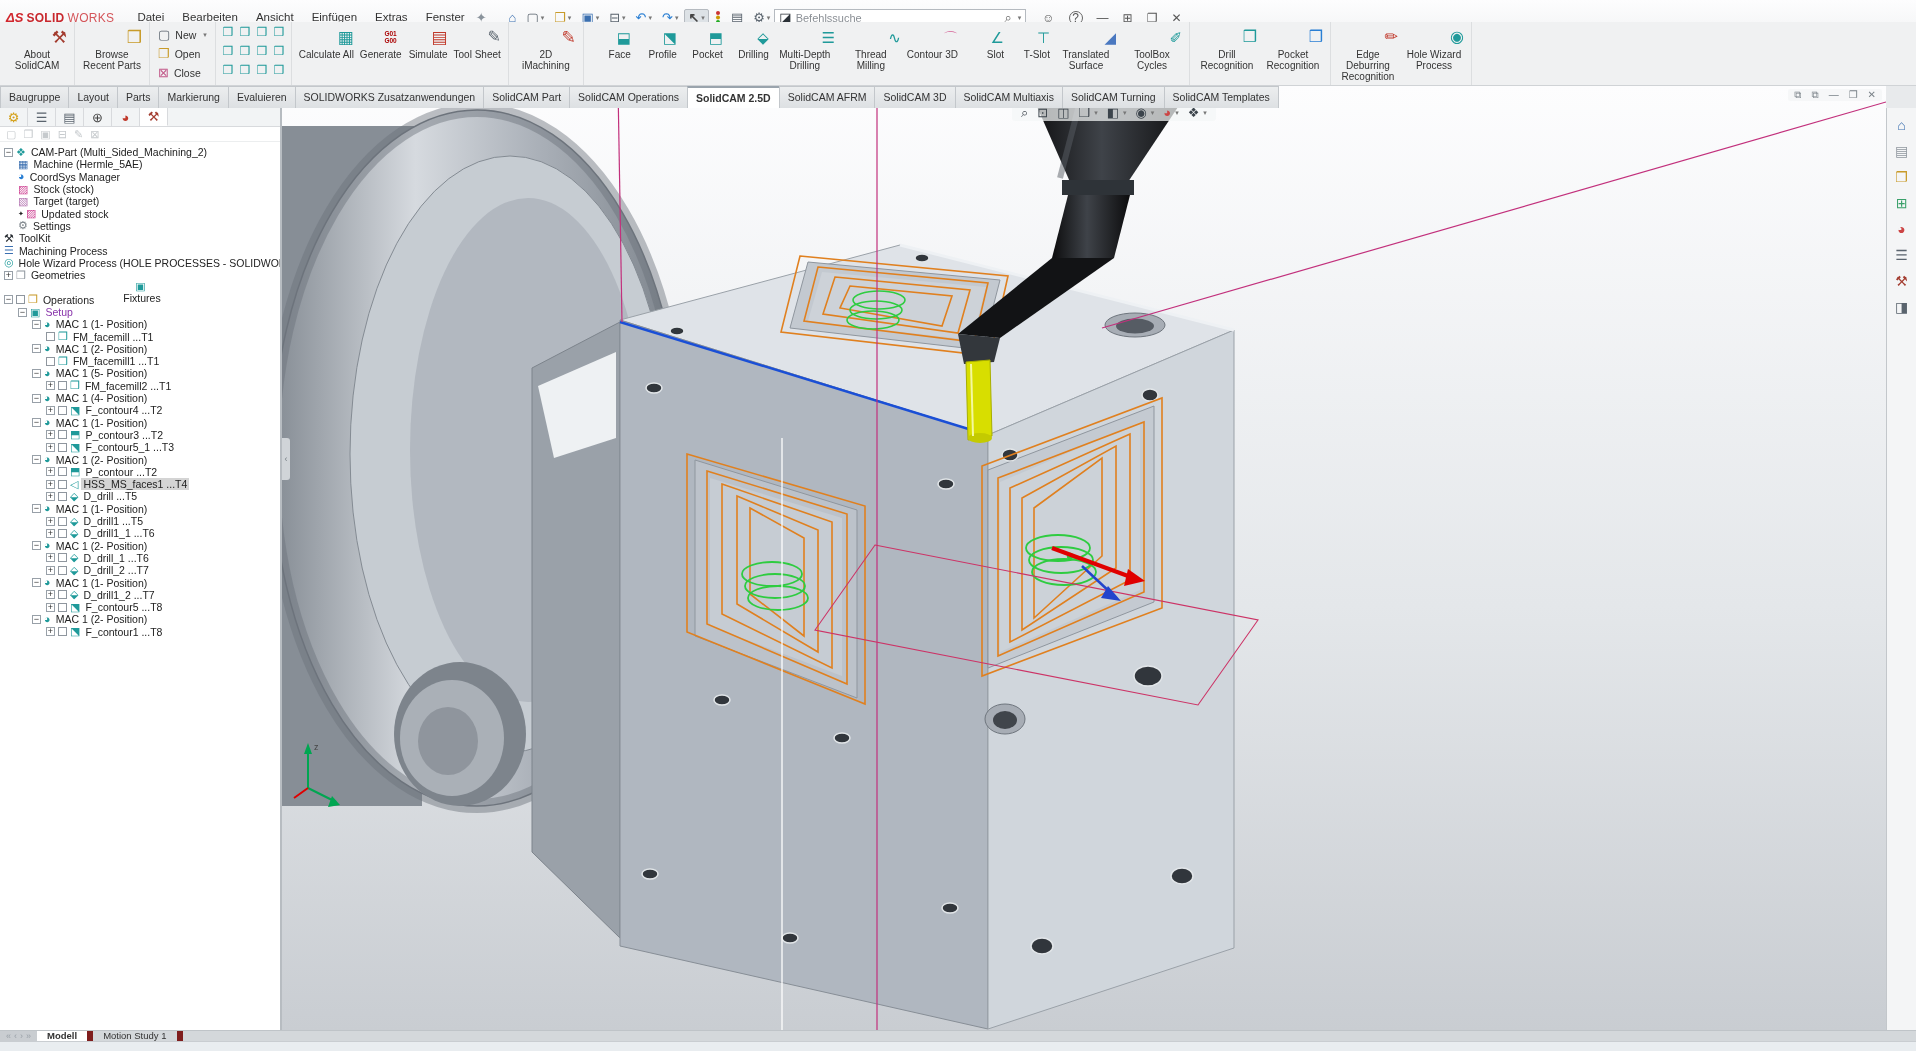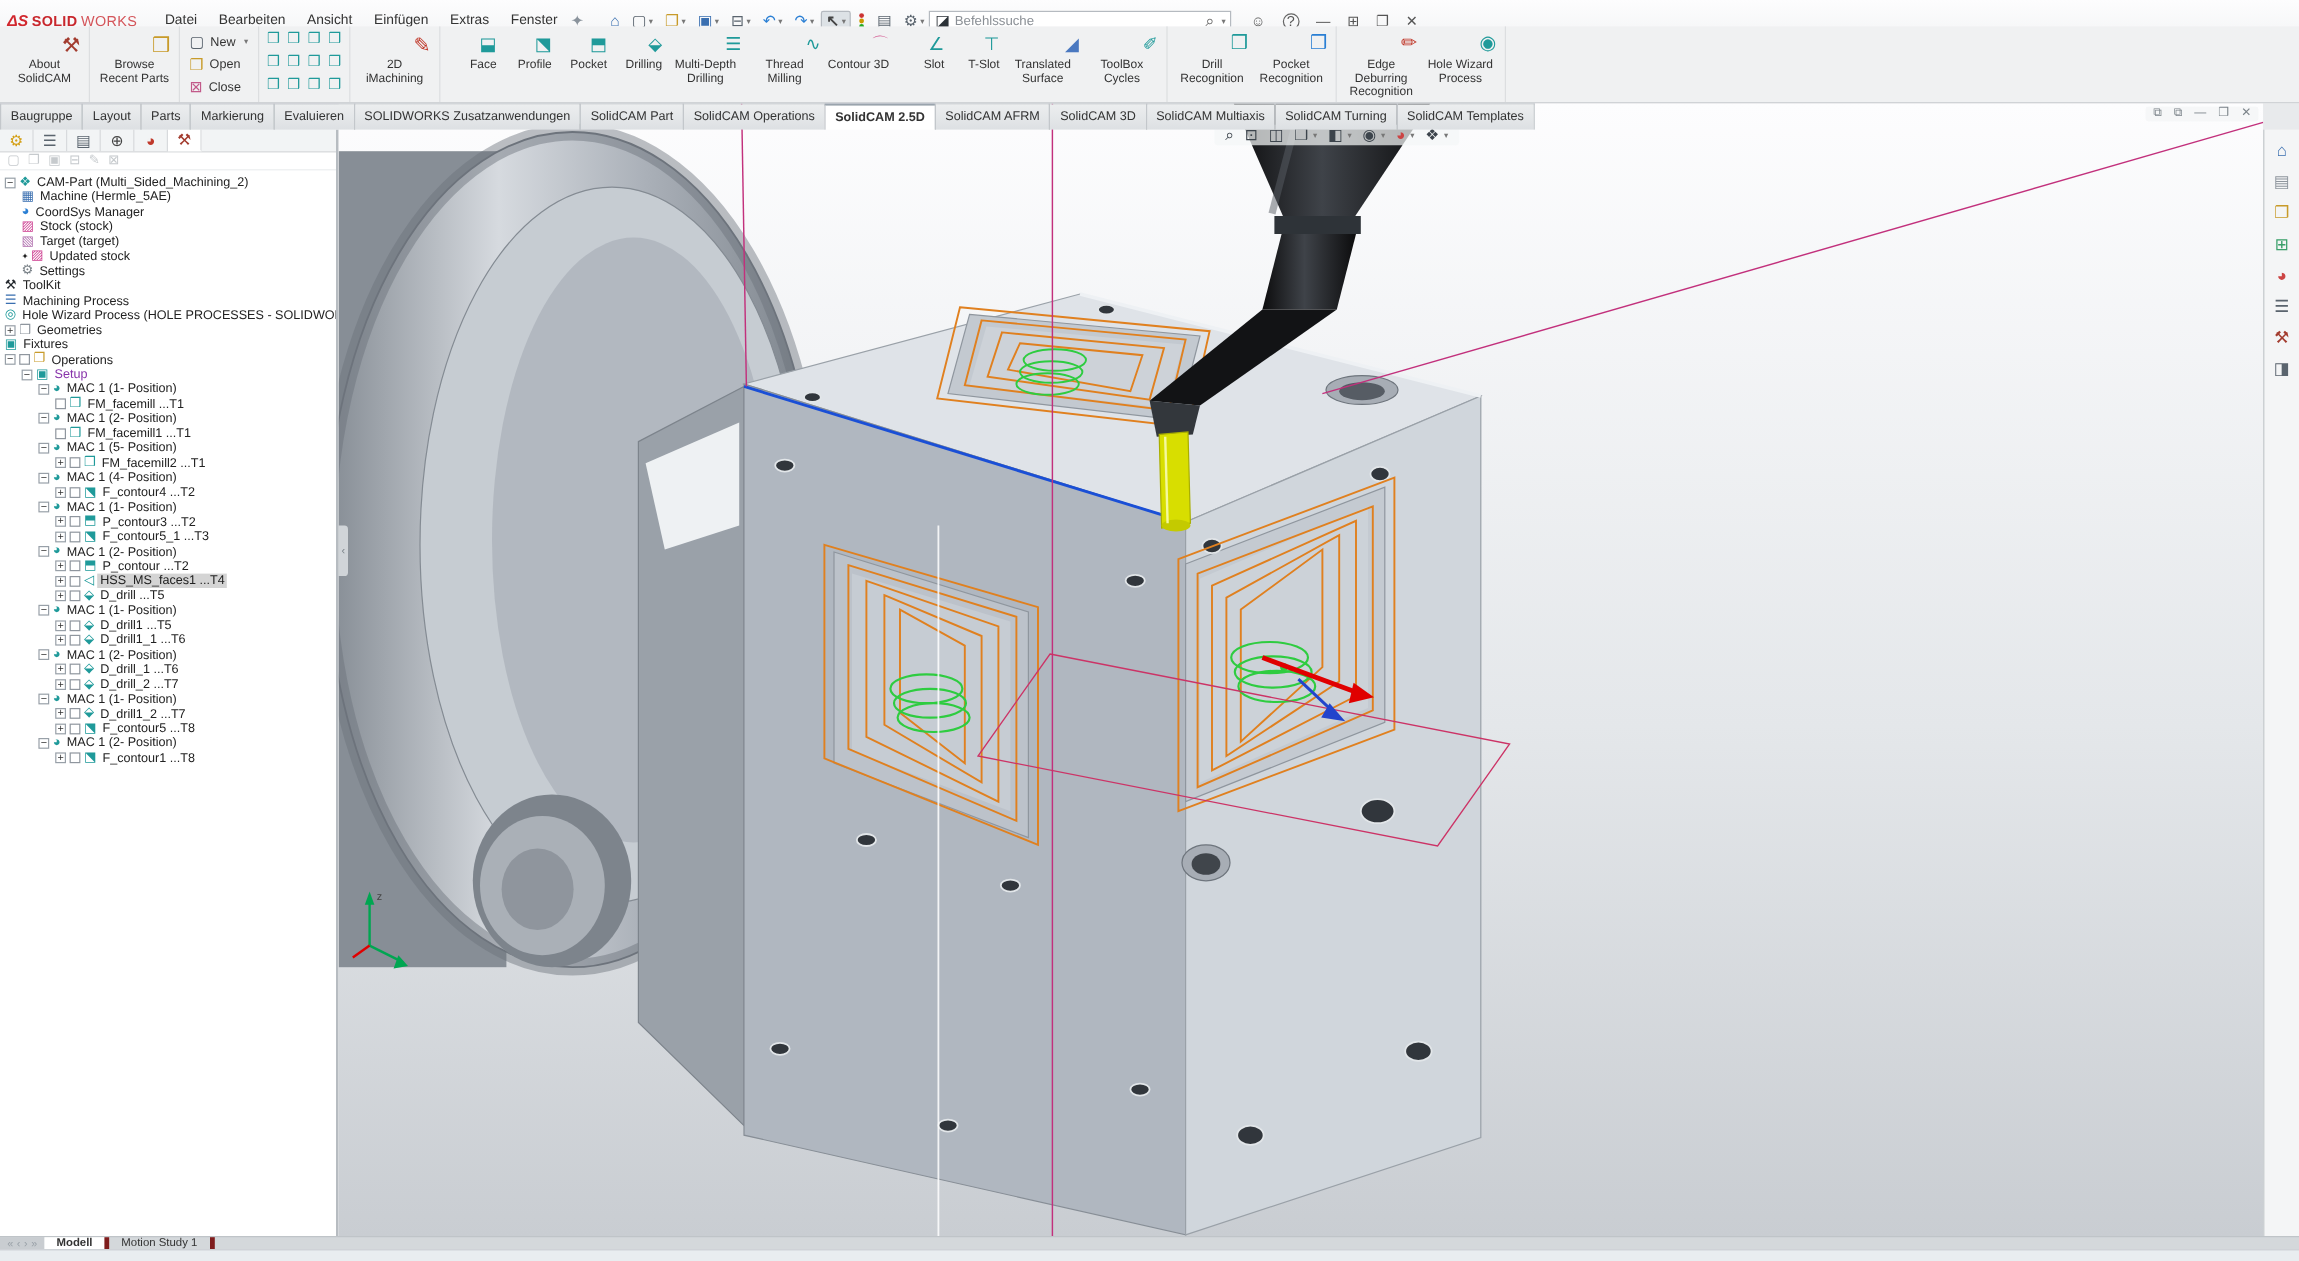--- a/index.html
+++ b/index.html
@@ -177,21 +177,21 @@
   #collapse-handle { position:absolute; left:0; top:352px; width:8px; height:42px; background:#d0d4d8; border-radius:0 3px 3px 0; color:#7a8288; font-size:9px; line-height:42px; text-align:center; z-index:16; }
 
   
   #taskpane { position:absolute; right:0; top:108px; width:30px; bottom:21px; background:#f4f5f6; border-left:1px solid #c3c7cb; z-index:20; display:flex; flex-direction:column; align-items:center; gap:12px; padding-top:10px; }
   #taskpane [data-icon]::before { font-size:14px; }
 
   
   #model-tabs { position:absolute; left:0; right:0; bottom:10px; height:11px; background:#d4d8db; border-top:1px solid #bfc4c8; display:flex; align-items:stretch; z-index:30; }
   #model-tab-nav { display:flex; align-items:center; gap:3px; padding:0 6px; background:#c9cdd1; }
   #model-tab-nav [data-icon]::before{ font-size:9px; }
-  .mtab { font-size:9.5px; line-height:10px; padding:0 10px; color:#333; border-right:4px solid #7f1d1d; display:flex; align-items:center; }
+  .mtab { font-size:9.5px; line-height:10px; padding:0 10px; color:#333; border-right:6px solid #7f1d1d; display:flex; align-items:center; }
   .mtab.active { background:#fff; font-weight:bold; }
   #statusbar { position:absolute; left:0; right:0; bottom:0; height:10px; background:#e9edf0; border-top:1px solid #c9cdd1; display:flex; align-items:center; font-size:8.5px; color:#444; z-index:30; }
   #statusbar-left { padding-left:4px; flex:1; }
   #statusbar-right { display:flex; align-items:center; gap:26px; padding-right:10px;margin-top:37px; }
   #statusbar-right span { white-space:nowrap; }
 </style>
 </head>
 <body>
 <div id="app">
 
@@ -326,20 +326,38 @@
           <span class="qi ri-icon" data-icon="cam-cube"></span>
         </div>
         <div class="ritem gridbtn">
           <span class="qi ri-icon" data-icon="cam-cube"></span>
         </div>
         <div class="ritem gridbtn">
           <span class="qi ri-icon" data-icon="cam-cube"></span>
         </div>
         <div class="ritem gridbtn">
           <span class="qi ri-icon" data-icon="cam-cube"></span>
+        </div>
+      </div>
+      <div class="rgroup rg-large">
+        <div class="ritem large">
+          <span class="qi ri-icon" data-icon="calculate-all"></span>
+          <span class="ri-label">Calculate All</span>
+        </div>
+        <div class="ritem large">
+          <span class="qi ri-icon" data-icon="generate-gcode"></span>
+          <span class="ri-label">Generate</span>
+        </div>
+        <div class="ritem large">
+          <span class="qi ri-icon" data-icon="simulate"></span>
+          <span class="ri-label">Simulate</span>
+        </div>
+        <div class="ritem large">
+          <span class="qi ri-icon" data-icon="tool-sheet"></span>
+          <span class="ri-label">Tool Sheet</span>
         </div>
       </div>
       <div class="rgroup rg-large">
         <div class="ritem large">
           <span class="qi ri-icon" data-icon="imachining-2d"></span>
           <span class="ri-label">2D iMachining</span>
         </div>
       </div>
       <div class="rgroup rg-large">
         <div class="ritem large">
@@ -503,21 +521,21 @@
         </div>
         <div class="trow" style="padding-left: 4px;">
           <span class="qi ticon" data-icon="hole-wizard"></span>
           <span class="tlabel">Hole Wizard Process (HOLE PROCESSES - SOLIDWORKS HOLE WIZARD - METRIC)</span>
         </div>
         <div class="trow" style="padding-left: 4px;">
           <span class="exp">+</span>
           <span class="qi ticon" data-icon="geometries"></span>
           <span class="tlabel">Geometries</span>
         </div>
-        <div class="trow" style="padding-left: 4px;">
+        <div class="trow" style="padding-left: 4px; flex-direction: column;">
           <span class="qi ticon" data-icon="fixtures"></span>
           <span class="tlabel">Fixtures</span>
         </div>
         <div class="trow" style="padding-left: 4px;">
           <span class="exp">−</span>
           <span class="chk"></span>
           <span class="qi ticon" data-icon="operations"></span>
           <span class="tlabel">Operations</span>
         </div>
         <div class="trow" style="padding-left: 18px;">

